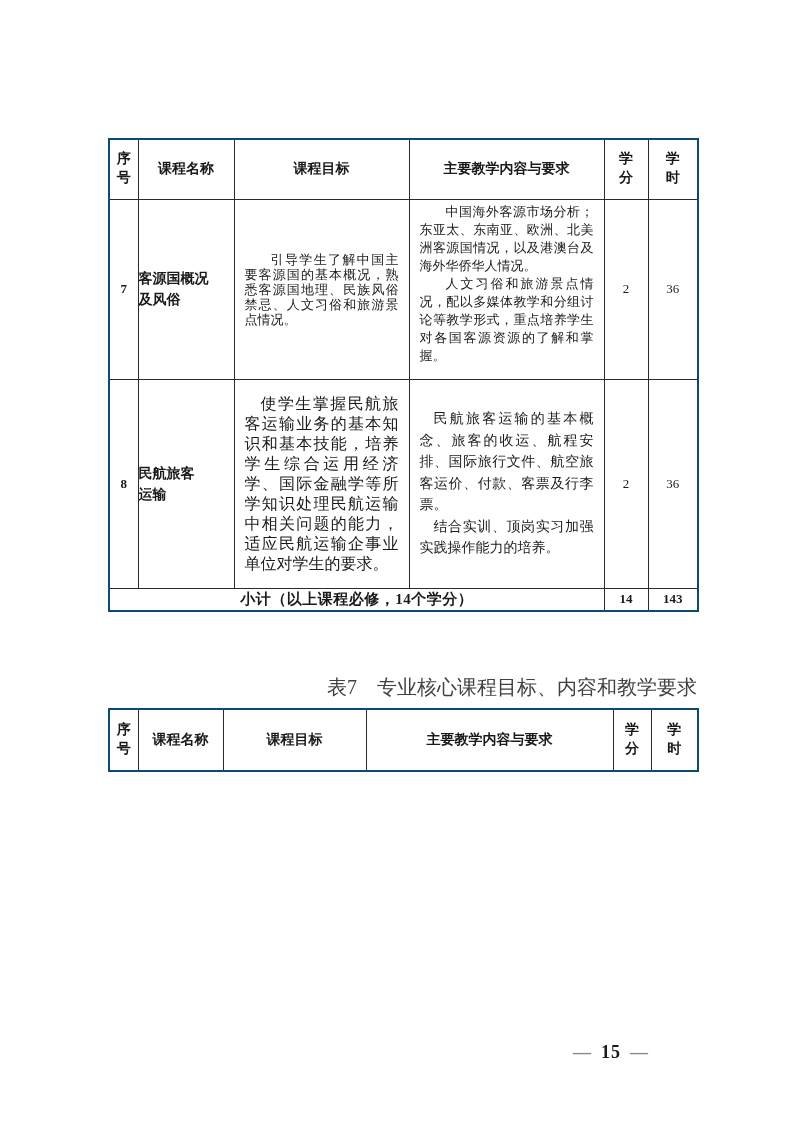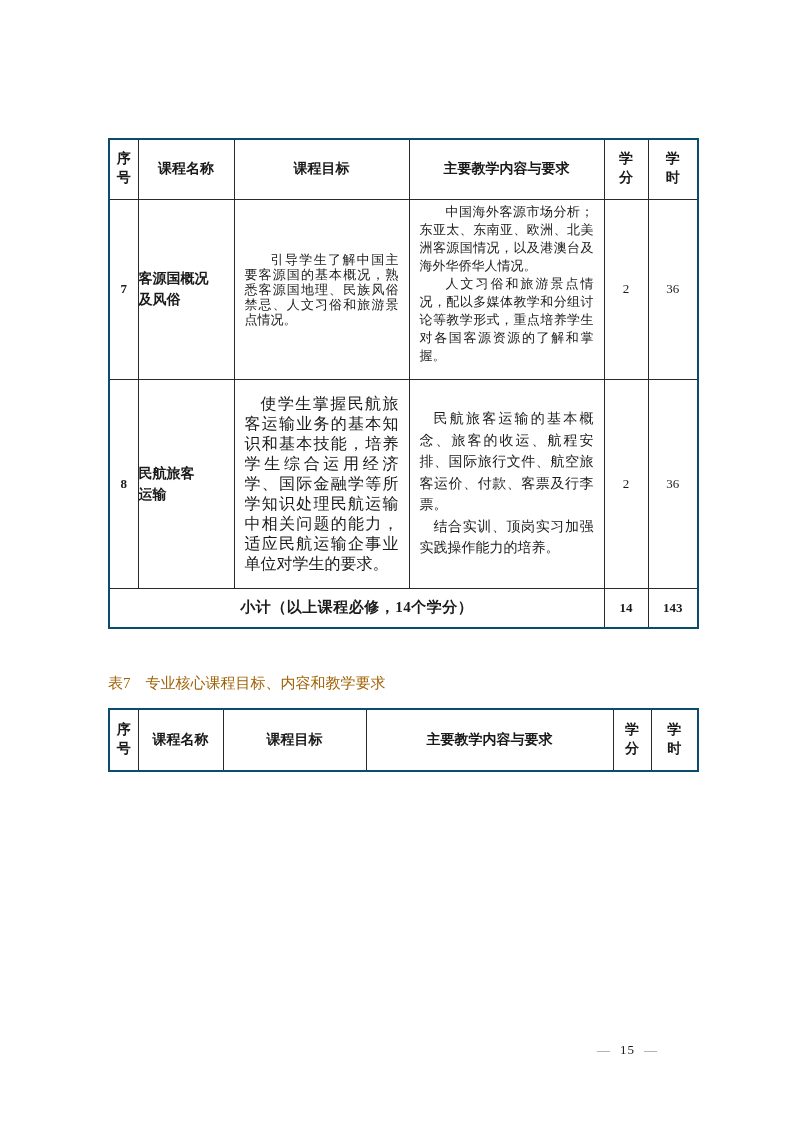--- a/index.html
+++ b/index.html
@@ -22,21 +22,21 @@
   .t1 { left: 108px; top: 138px; width: 589px; }
   .t2 { left: 108px; top: 708px; width: 589px; }
   th, td {
     border: 1px solid #2a2a2a;
     vertical-align: middle;
     font-weight: normal;
     overflow: hidden;
   }
   .t1 tr.head { height: 60px; }
   .t1 tr.r7, .t1 tr.r8 { height: 170px; }
-  .t1 tr.sub { height: 40px; }
+  .t1 tr.sub { height: 23px; }
   .t2 tr.head { height: 62px; }
   th {
     text-align: center;
     font-weight: bold;
     font-size: 14px;
     line-height: 1.35;
   }
   .nw { display: inline-block; max-width: 1.15em; line-height: 1.35; }
   td.num {
     text-align: center;
@@ -63,30 +63,31 @@
   .r8 .cont p { line-height: 21.5px; font-size: 14px; }
   td.subl {
     text-align: center;
     font-weight: bold;
     font-size: 15px;
     letter-spacing: 0.5px;
   }
   .caption {
     position: absolute;
     left: 108px; top: 674px; width: 589px;
-    text-align: left;
-    font-size: 15px;
-    color: #a16207;
+    text-align: right;
+    font-size: 20px;
+    color: #404040;
   }
   .footer {
     position: absolute;
-    top: 1042px; right: 126px;
-    font-size: 13px;
+    top: 1042px; right: 135px;
+    font-size: 18px;
     color: #1a1a1a;
     letter-spacing: 1px;
+    font-weight: bold;
   }
   .footer .dash { color: #8a8a8a; padding: 0 9px; }
 </style>
 </head>
 <body>
 
 <div class="page">
 
   <table class="t1">
     <colgroup>

